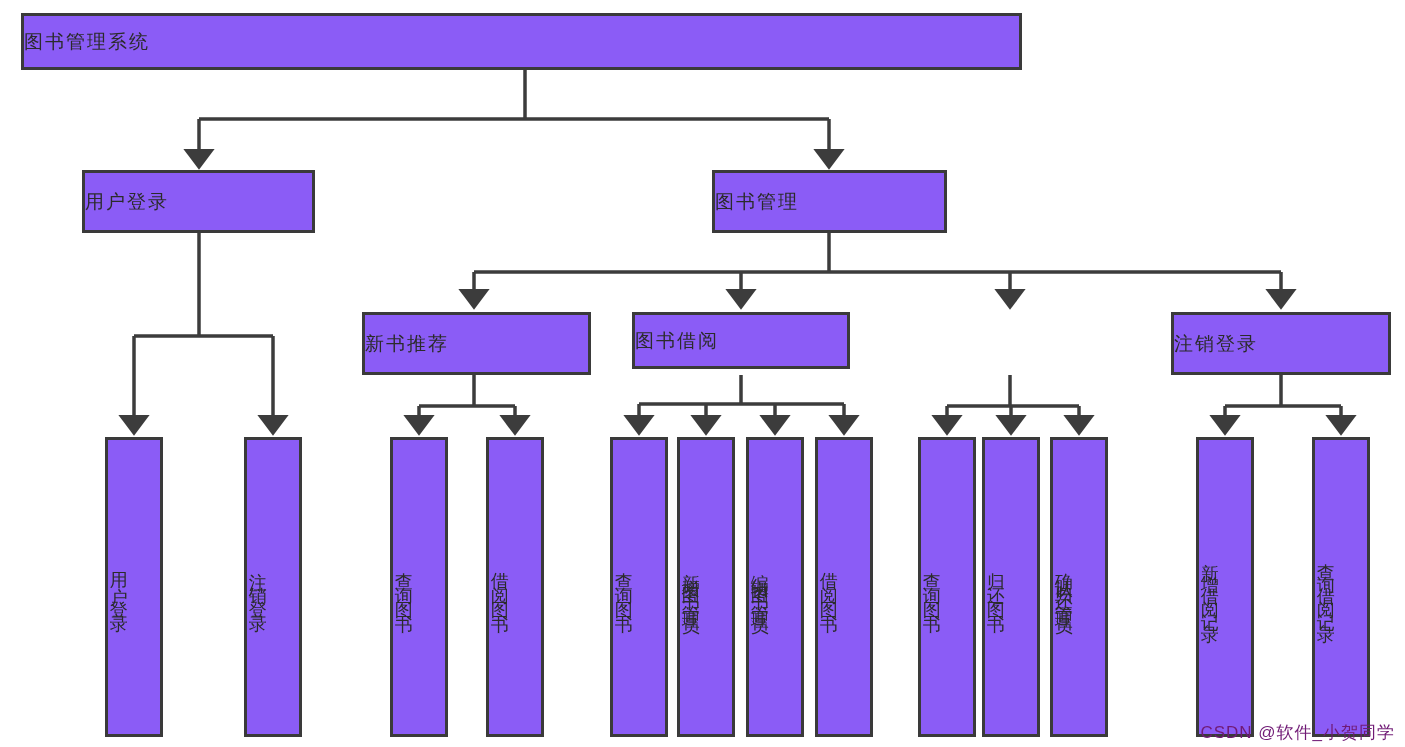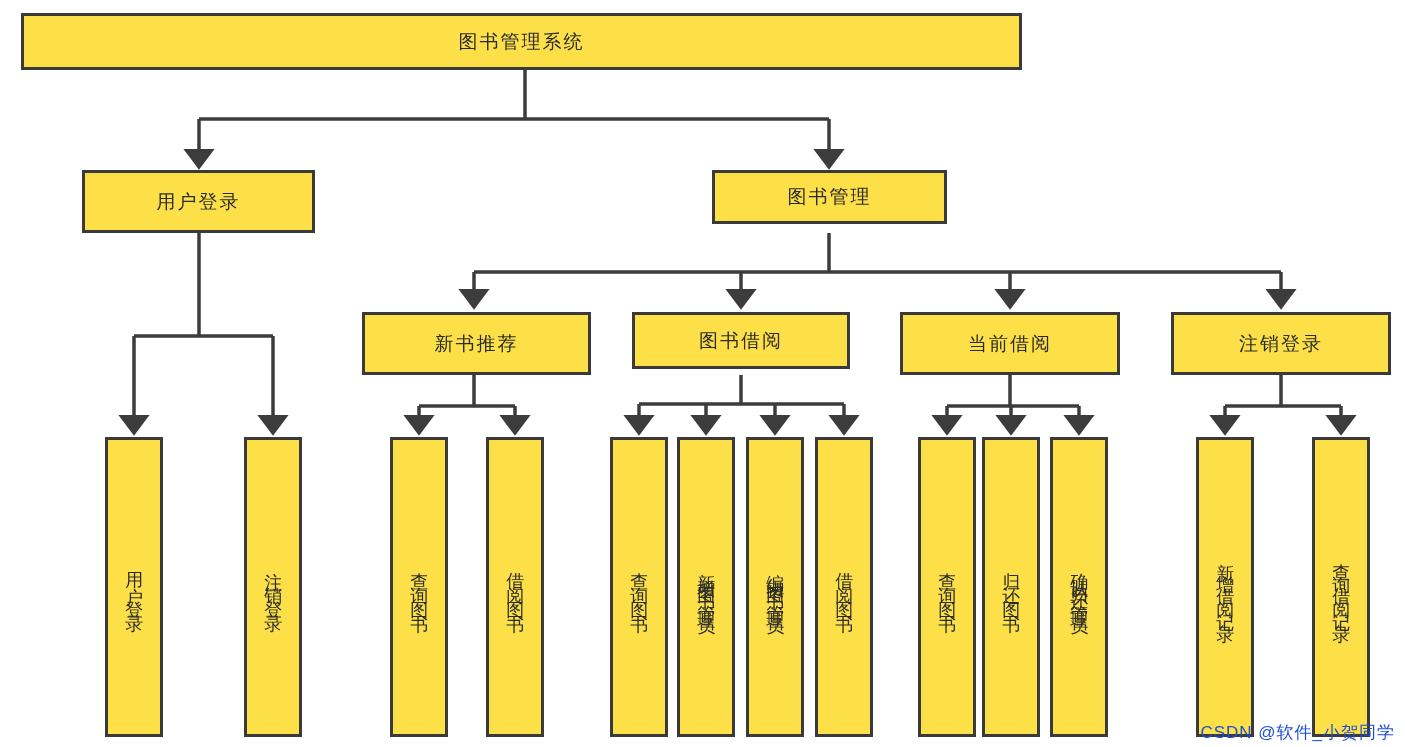--- a/index.html
+++ b/index.html
@@ -2,35 +2,35 @@
 <html><head>
 <meta charset="utf-8">
 <style>
   html,body{margin:0;padding:0;background:#ffffff;}
   #stage{
     position:relative;width:1405px;height:747px;background:#ffffff;overflow:hidden;
     font-family:"Liberation Sans","DejaVu Sans",sans-serif;color:#2b2b2b;
   }
   #wires{position:absolute;left:0;top:0;z-index:0;}
   .box{
-    position:absolute;box-sizing:border-box;border:3px solid #3a3a3a;background:#fde047;
-    display:flex;align-items:center;justify-content:center;z-index:1;
+    position:absolute;box-sizing:border-box;border:3px solid #3a3a3a;background:#8b5cf6;
+    display:flex;align-items:center;justify-content:flex-start;z-index:1;
   }
   .h-label{font-size:19px;letter-spacing:2px;white-space:nowrap;}
   .leaf{width:58px;height:300px;top:437px;}
   .vtext{
     writing-mode:vertical-rl;text-orientation:mixed;font-size:18px;line-height:1.15;
     white-space:nowrap;
   }
   .sp-l{letter-spacing:0.8em;}
   .sp-m{letter-spacing:0.7em;}
   .sp-s{letter-spacing:0.35em;}
   #watermark{
     position:absolute;right:10px;bottom:3px;z-index:5;font-size:17px;
-    color:#1d4ed8;letter-spacing:1px;white-space:nowrap;
+    color:#701a75;letter-spacing:1px;white-space:nowrap;
   }
 </style>
 </head>
 <body>
 
 <div id="stage">
 
   <svg id="wires" width="1405" height="747" viewBox="0 0 1405 747">
     <defs>
       <marker id="arrow" viewBox="0 0 6 9" refX="5.2" refY="4.5" markerWidth="6" markerHeight="9" orient="auto">
@@ -74,32 +74,29 @@
     </g>
   </svg>
 
   <div class="box" style="left:21px;top:13px;width:1001px;height:57px">
     <span class="h-label">图书管理系统</span>
   </div>
 
   <div class="box" style="left:82px;top:170px;width:233px;height:63px">
     <span class="h-label">用户登录</span>
   </div>
-  <div class="box" style="left:712px;top:170px;width:235px;height:54px">
+  <div class="box" style="left:712px;top:170px;width:235px;height:63px">
     <span class="h-label">图书管理</span>
   </div>
 
   <div class="box" style="left:362px;top:312px;width:229px;height:63px">
     <span class="h-label">新书推荐</span>
   </div>
   <div class="box" style="left:632px;top:312px;width:218px;height:57px">
     <span class="h-label">图书借阅</span>
-  </div>
-  <div class="box" style="left:900px;top:312px;width:220px;height:63px">
-    <span class="h-label">当前借阅</span>
   </div>
   <div class="box" style="left:1171px;top:312px;width:220px;height:63px">
     <span class="h-label">注销登录</span>
   </div>
 
   <div class="box leaf" style="left:105px">
     <span class="vtext sp-l">用户登录</span>
   </div>
   <div class="box leaf" style="left:244px">
     <span class="vtext sp-l">注销登录</span>

